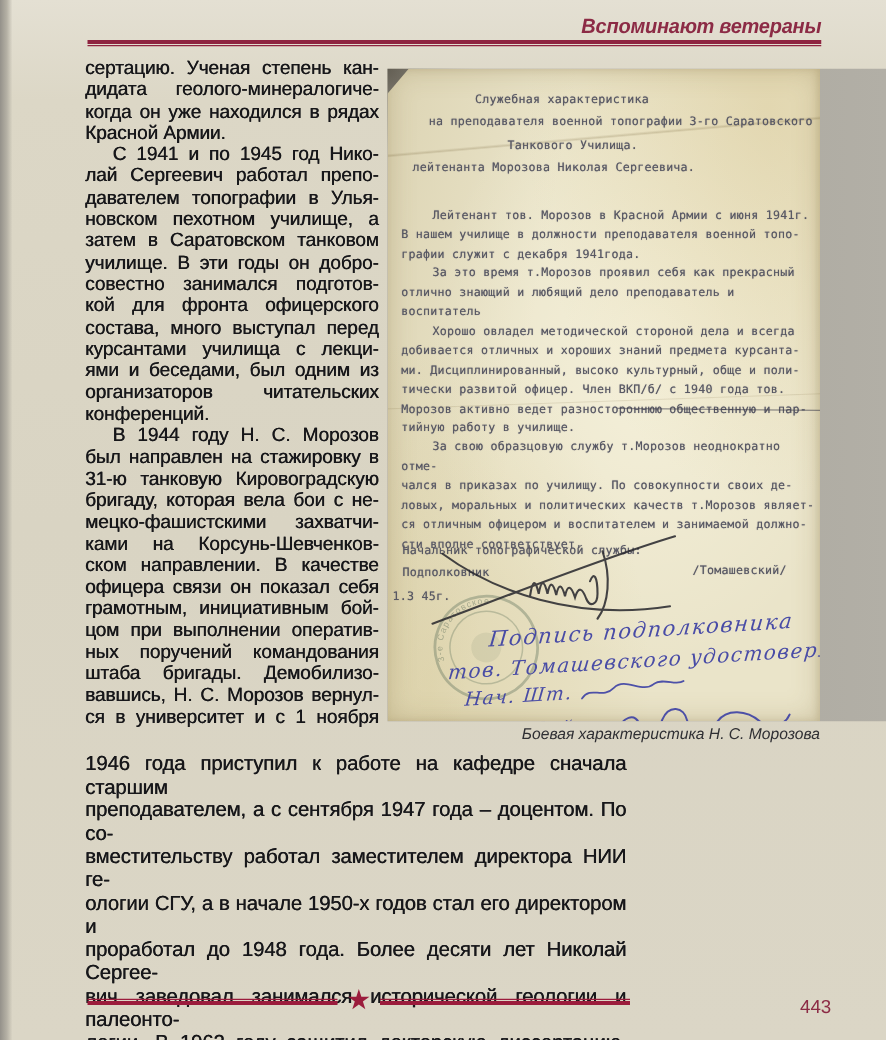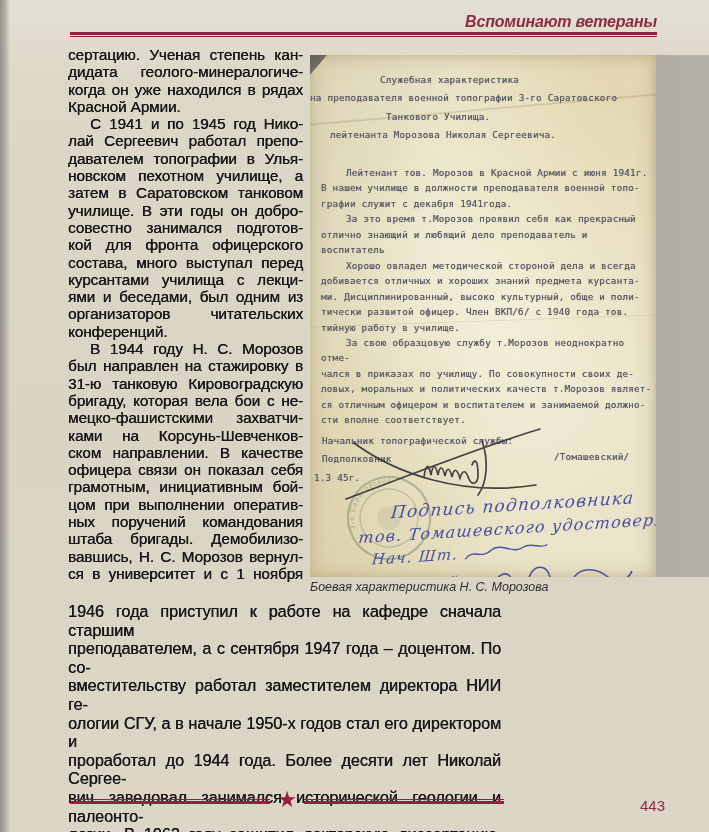--- a/index.html
+++ b/index.html
@@ -42,22 +42,22 @@
          box-shadow:inset 0 0 22px rgba(125,105,55,.28),inset -2px 0 6px rgba(125,105,55,.2)}
   .crease1{position:absolute;left:0;top:18px;width:346px;height:74px;
          background:linear-gradient(175deg,transparent 48%,rgba(110,92,50,.22) 49.7%,transparent 51%)}
   .crease2{position:absolute;left:0;top:236px;width:346px;height:60px;
          background:linear-gradient(178deg,transparent 49%,rgba(110,92,50,.14) 50%,transparent 51.3%)}
 
   .typed{color:#585863;letter-spacing:.2px;text-shadow:0 0 .7px rgba(80,80,100,.7)}
   .doc-head{position:absolute;left:0;top:16px;width:342px}
   .doc-head .ln{font:9.3px/18.4px "DejaVu Sans Mono",monospace}
   .doc-head .h1{margin-left:70px}
-  .doc-head .h2{}
-  .doc-head .h3{margin-left:76px}
+  .doc-head .h2{margin-left:33px}
+  .doc-head .h3{margin-left:96px}
   .doc-head .h4{margin-left:20px}
   .doc-body{position:absolute;left:11px;top:110px;width:332px}
   .doc-body .ln{font:9.3px/15.45px "DejaVu Sans Mono",monospace}
   .doc-body .ln.ind{text-indent:25px}
   .doc-body .ln.strike{position:relative}
   .doc-body .ln.strike::after{content:"";position:absolute;left:52%;right:-3px;top:7px;
          border-top:1.2px solid rgba(60,60,75,.55);transform:rotate(.6deg)}
 
   .sig-line{position:absolute;font:9.3px/12px "DejaVu Sans Mono",monospace}
   .s1{left:12px;top:380px}
@@ -72,21 +72,21 @@
         color:#3c40a4;z-index:4}
   .hrow{white-space:nowrap}
   .hw{display:inline-block;font-family:"DejaVu Serif",serif;font-style:italic;
       letter-spacing:1.2px;transform:skewX(-9deg);transform-origin:left bottom;opacity:.92}
   .w1{font-size:17px;margin:0 0 4px 36px}
   .w2{font-size:16px;margin:0 0 4px 2px}
   .w3{font-size:15px;margin:0 0 1px 14px}
   .w4{font-size:17px;margin-left:58px}
   .hand svg{vertical-align:middle}
 
-  .caption{position:absolute;left:310px;top:580px;width:346px;text-align:left;
+  .caption{position:absolute;left:310px;top:580px;width:346px;text-align:right;
            font:italic 12.5px/1.2 "Liberation Sans",sans-serif;color:#2f2f33}
 
   
   .footer{position:absolute;left:70px;top:796px;width:434px;display:flex;align-items:center}
   .bar{flex:1;height:5px;
        background:linear-gradient(to bottom,#9b1c3c 0 1px,rgba(0,0,0,0) 1px 2px,#9b1c3c 2px 5px)}
   .star{width:30px;text-align:center;color:#9b1c3c;font-size:22px;line-height:10px;
         position:relative;top:-1px;margin:0 2px}
   .pagenum{position:absolute;right:44px;top:798px;
            font:15px/1 "Liberation Sans",sans-serif;color:#8c2b45}
@@ -148,20 +148,21 @@
       <div class="doc-body typed">
           <div class="ln ind">Лейтенант тов. Морозов в Красной Армии с июня 1941г.</div>
           <div class="ln ">В нашем училище в должности преподавателя военной топо-</div>
           <div class="ln ">графии служит с декабря 1941года.</div>
           <div class="ln ind">За это время т.Морозов проявил себя как прекрасный</div>
           <div class="ln ">отлично знающий и любящий дело преподаватель и воспитатель</div>
           <div class="ln ind">Хорошо овладел методической стороной дела и всегда</div>
           <div class="ln ">добивается отличных и хороших знаний предмета курсанта-</div>
           <div class="ln ">ми. Дисциплинированный, высоко культурный, обще и поли-</div>
           <div class="ln ">тически развитой офицер. Член ВКП/б/ с 1940 года тов.</div>
+          <div class="ln strike">Морозов активно ведет разностороннюю общественную и пар-</div>
           <div class="ln ">тийную работу в училище.</div>
           <div class="ln ind">За свою образцовую службу т.Морозов неоднократно отме-</div>
           <div class="ln ">чался в приказах по училищу. По совокупности своих де-</div>
           <div class="ln ">ловых, моральных и политических качеств т.Морозов являет-</div>
           <div class="ln ">ся отличным офицером и воспитателем и занимаемой должно-</div>
           <div class="ln ">сти вполне соответствует.</div>
         </div>
 
       <span class="sig-line typed s1">Начальник топографической службы:</span>
       <span class="sig-line typed s2">Подполковник</span>
@@ -210,21 +211,21 @@
     </div>
   </figure>
 
   <div class="caption">Боевая характеристика Н. С. Морозова</div>
 
   <div class="bottom">
       <div class="ln ">1946 года приступил к работе на кафедре сначала старшим</div>
       <div class="ln ">преподавателем, а с сентября 1947 года – доцентом. По со-</div>
       <div class="ln ">вместительству работал заместителем директора НИИ ге-</div>
       <div class="ln ">ологии СГУ, а в начале 1950-х годов стал его директором и</div>
-      <div class="ln ">проработал до 1944 года. Более десяти лет Николай Сергее-</div>
+      <div class="ln ">проработал до 1948 года. Более десяти лет Николай Сергее-</div>
       <div class="ln ">вич заведовал занимался исторической геологии и палеонто-</div>
       <div class="ln ">логии. В 1962 году защитил докторскую диссертацию. Зани-</div>
     </div>
 
   <div class="footer">
     <div class="bar"></div>
     <div class="star">★</div>
     <div class="bar"></div>
   </div>
   <div class="pagenum">443</div>

